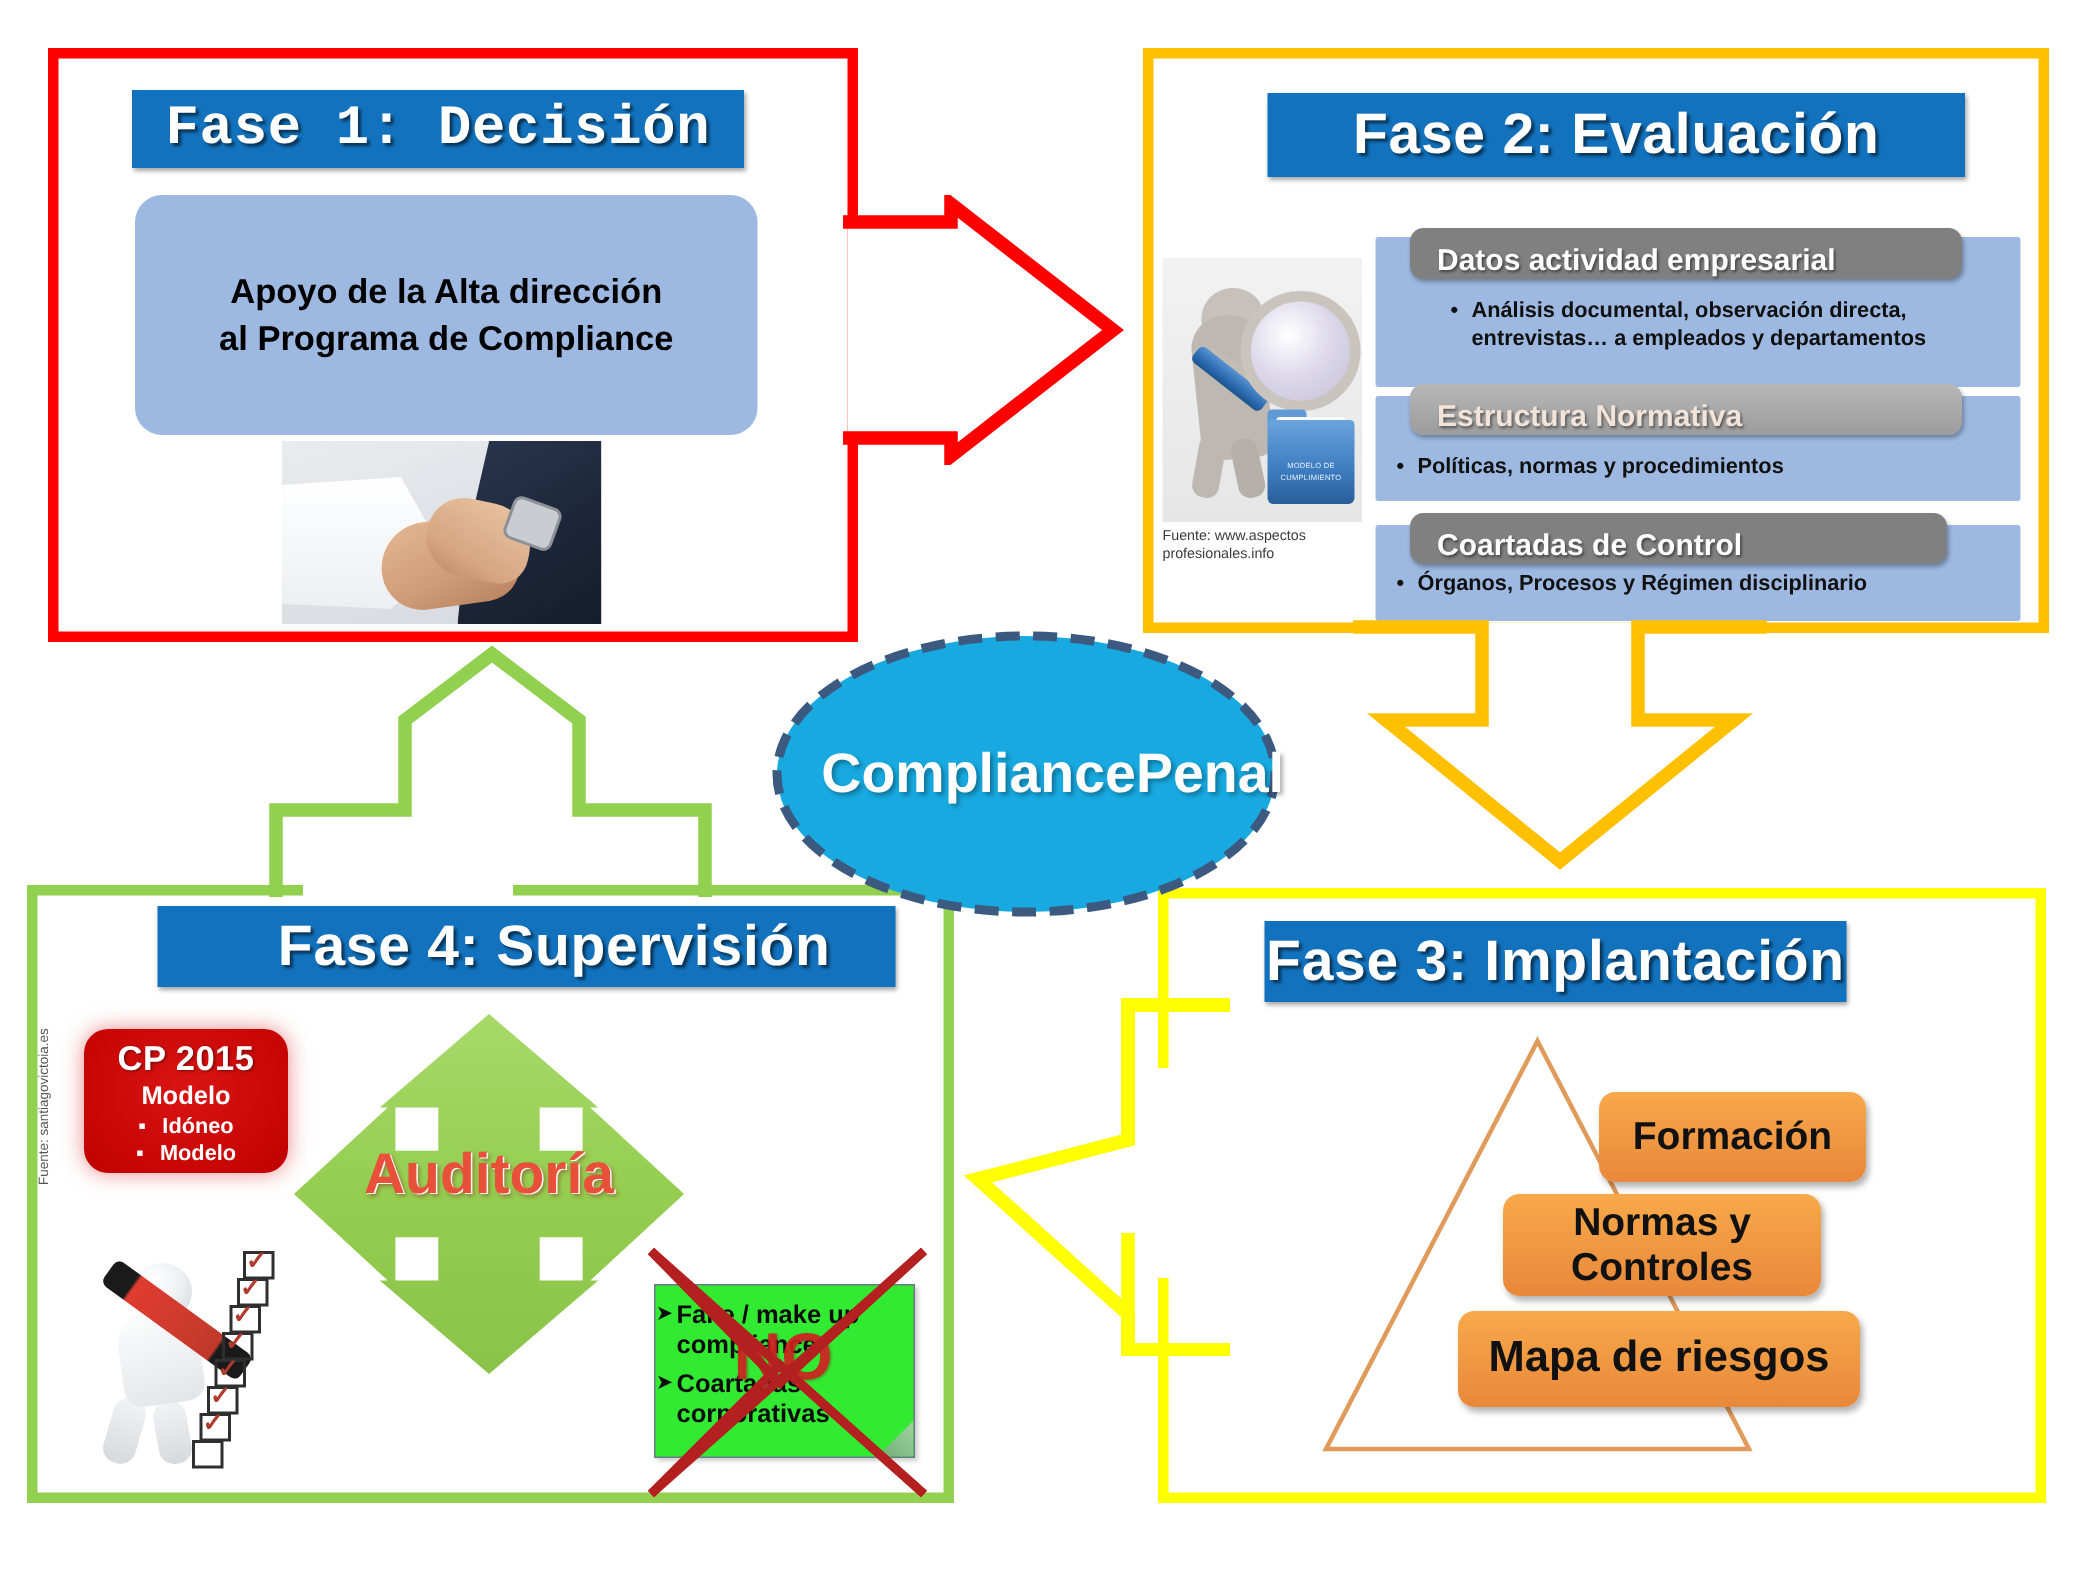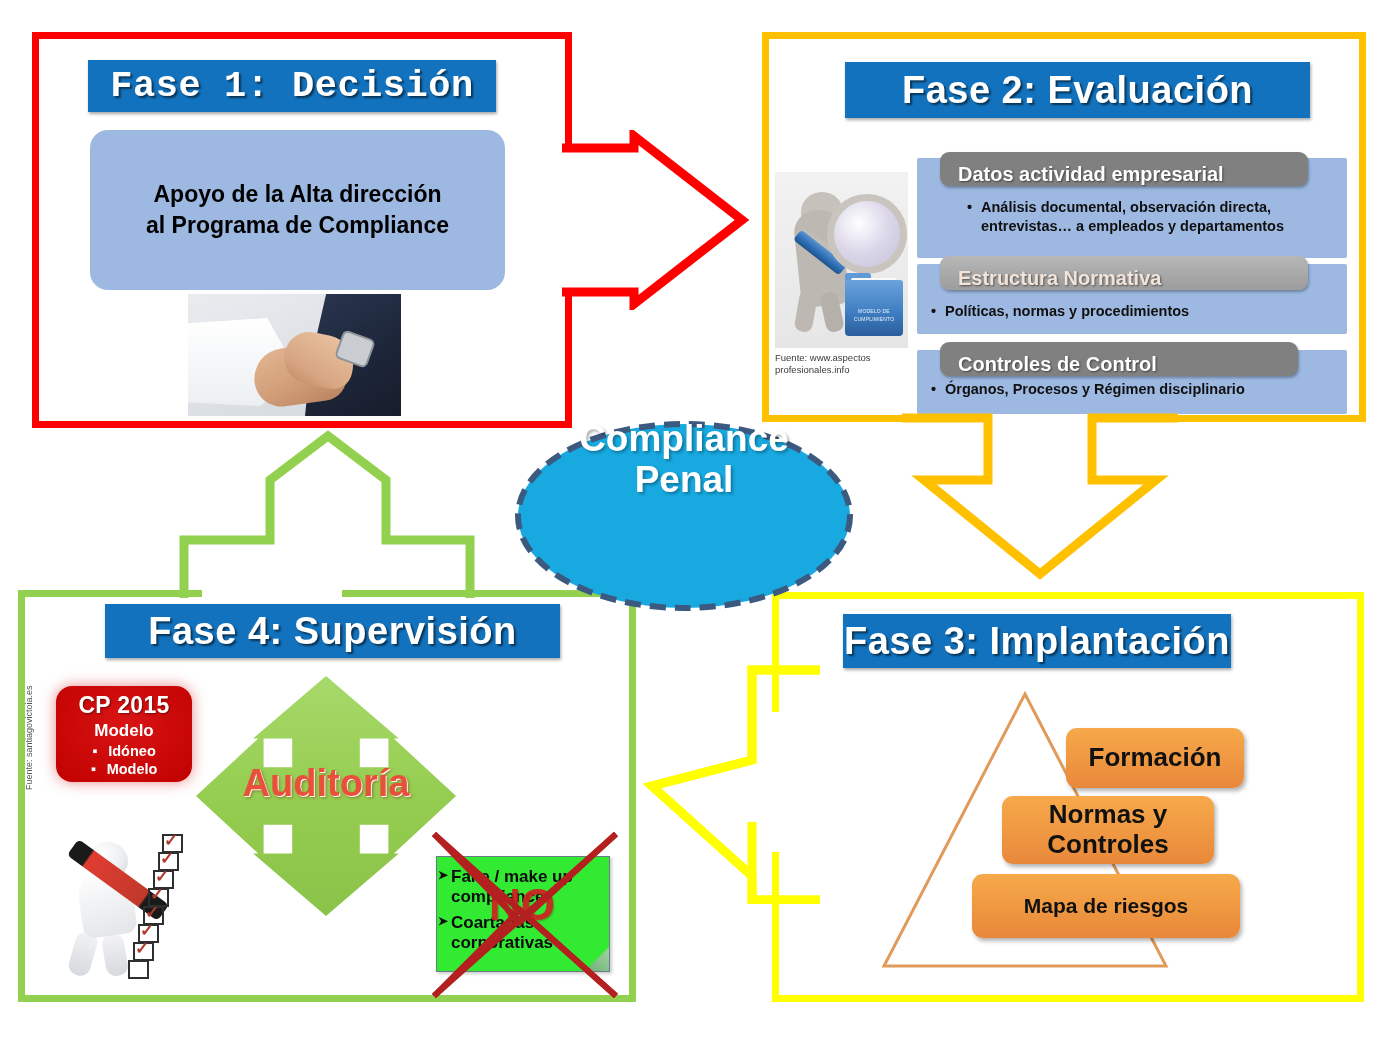--- a/index.html
+++ b/index.html
@@ -18,21 +18,21 @@
 
   
   .title-bar{position:absolute;background:#1272BD;display:flex;align-items:center;
              justify-content:center;box-shadow:1px 2px 3px rgba(0,0,0,.35);}
   .title-bar span{color:#ffffff;font-weight:bold;letter-spacing:.5px;
                   text-shadow:2px 2px 2px rgba(0,0,0,.55);white-space:nowrap;}
   #title-f1{left:88px;top:60px;width:408px;height:52px;}
   #title-f1 span{font-size:37px;font-family:Liberation Mono, monospace;}
   #title-f2{left:845px;top:62px;width:465px;height:56px;}
   #title-f2 span{font-size:38px;}
-  #title-f4{left:105px;top:604px;width:455px;height:54px;}
+  #title-f4{left:105px;top:604px;width:455px;height:54px;padding-left:37px;}
   #title-f4 span{font-size:38px;}
   #title-f3{left:843px;top:614px;width:388px;height:54px;}
   #title-f3 span{font-size:38px;}
 
   
   #apoyo-box{position:absolute;left:90px;top:130px;width:415px;height:160px;
              background:#9DB9E2;border-radius:18px;display:flex;align-items:center;
              justify-content:center;text-align:center;}
   #apoyo-box span{font-size:23px;font-weight:bold;color:#000;line-height:1.35;}
 
@@ -113,21 +113,21 @@
           justify-content:center;text-align:center;
           background:linear-gradient(180deg,#F7A councils 0%,#E8883A 100%);
           box-shadow:2px 3px 4px rgba(0,0,0,.3);}
   .f3-box span{font-weight:bold;color:#111;line-height:1.15;}
   #f3-box1{left:1018px;top:728px;width:178px;height:60px;
            background:linear-gradient(180deg,#F6A košice 0%,#E2873B 100%);}
   #f3-box2{left:1002px;top:796px;width:212px;height:68px;}
   #f3-box3{left:972px;top:874px;width:268px;height:64px;}
   #f3-box1 span{font-size:26px;}
   #f3-box2 span{font-size:26px;}
-  #f3-box3 span{font-size:21px;}
+  #f3-box3 span{font-size:29px;}
 
   
   #cp-box{position:absolute;left:56px;top:686px;width:136px;height:96px;
           background:radial-gradient(ellipse at 50% 40%,#D91414 0%,#C00000 100%);
           border-radius:16px;box-shadow:0 0 14px rgba(220,40,40,.55);
           display:flex;flex-direction:column;align-items:center;justify-content:center;}
   #cp-box .cp-t{font-size:23px;font-weight:bold;color:#fff;letter-spacing:.3px;
                 text-shadow:1px 1px 2px rgba(0,0,0,.45);}
   #cp-box .cp-s{font-size:17px;font-weight:bold;color:#fff;margin-top:2px;}
   #cp-box .cp-li{font-size:14.5px;font-weight:bold;color:#fff;margin-top:2px;padding-left:16px;position:relative;}
@@ -175,22 +175,22 @@
   #no-note .fold{position:absolute;right:0;bottom:0;width:24px;height:24px;
                  background:linear-gradient(225deg,#9fd3a0 0%,#6fae78 100%);
                  clip-path:polygon(100% 0,100% 100%,0 100%);}
   #no-x{position:absolute;left:420px;top:826px;width:206px;height:180px;pointer-events:none;}
   #no-text{position:absolute;left:436px;top:880px;width:172px;text-align:center;
            font-size:44px;font-weight:bold;color:#D02020;opacity:.92;
            text-shadow:1px 1px 2px rgba(120,0,0,.4);}
 
   
   #centre{position:absolute;left:512px;top:418px;width:344px;height:196px;}
-  #centre .lbl{position:absolute;inset:0;display:flex;flex-direction:column;
-               align-items:center;justify-content:flex-start;text-align:center;
+  #centre .lbl{position:absolute;inset:0;display:flex;flex-direction:row;
+               align-items:center;justify-content:flex-end;text-align:center;
                font-size:37px;font-weight:bold;color:#ffffff;line-height:1.12;
                text-shadow:2px 2px 3px rgba(0,0,0,.3);}
 
   
   .arrow-svg{position:absolute;}
 </style>
 </head>
 <body>
 
 <div id="canvas">
@@ -254,21 +254,21 @@
     <div class="bul">Políticas, normas y procedimientos</div>
   </div>
   <div class="f2-head-pill" id="f2-pill2">
     <span>Estructura Normativa</span>
   </div>
 
   <div class="f2-row" id="f2-row3">
     <div class="bul">Órganos, Procesos y Régimen disciplinario</div>
   </div>
   <div class="f2-head-pill" id="f2-pill3">
-    <span>Controles de Control</span>
+    <span>Coartadas de Control</span>
   </div>
 
   <div class="panel" id="panel-fase3"></div>
   <div class="notch" style="left:766px;top:712px;width:22px;height:140px;"></div>
 
   <div class="title-bar" id="title-f3">
     <span>Fase 3: Implantación</span>
   </div>
 
   <svg id="pyramid" viewBox="0 0 290 282">

